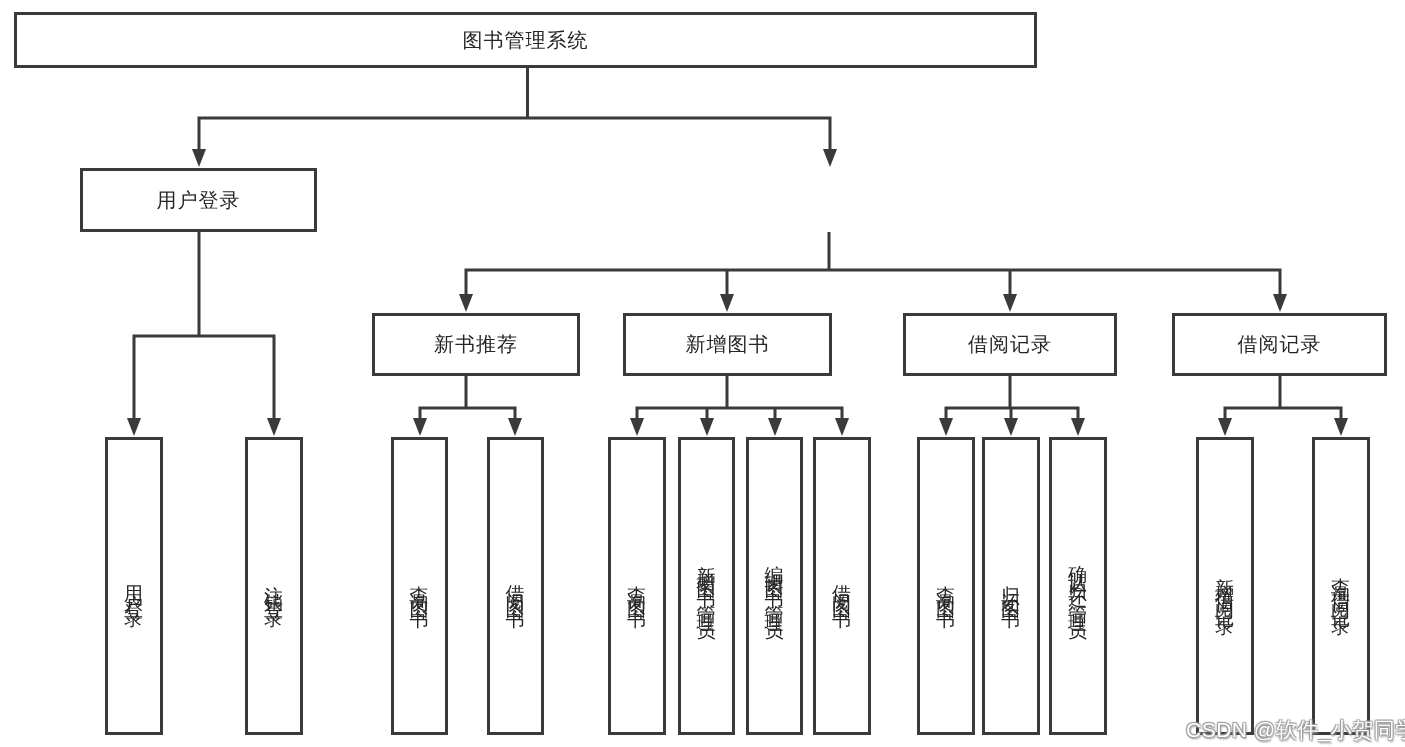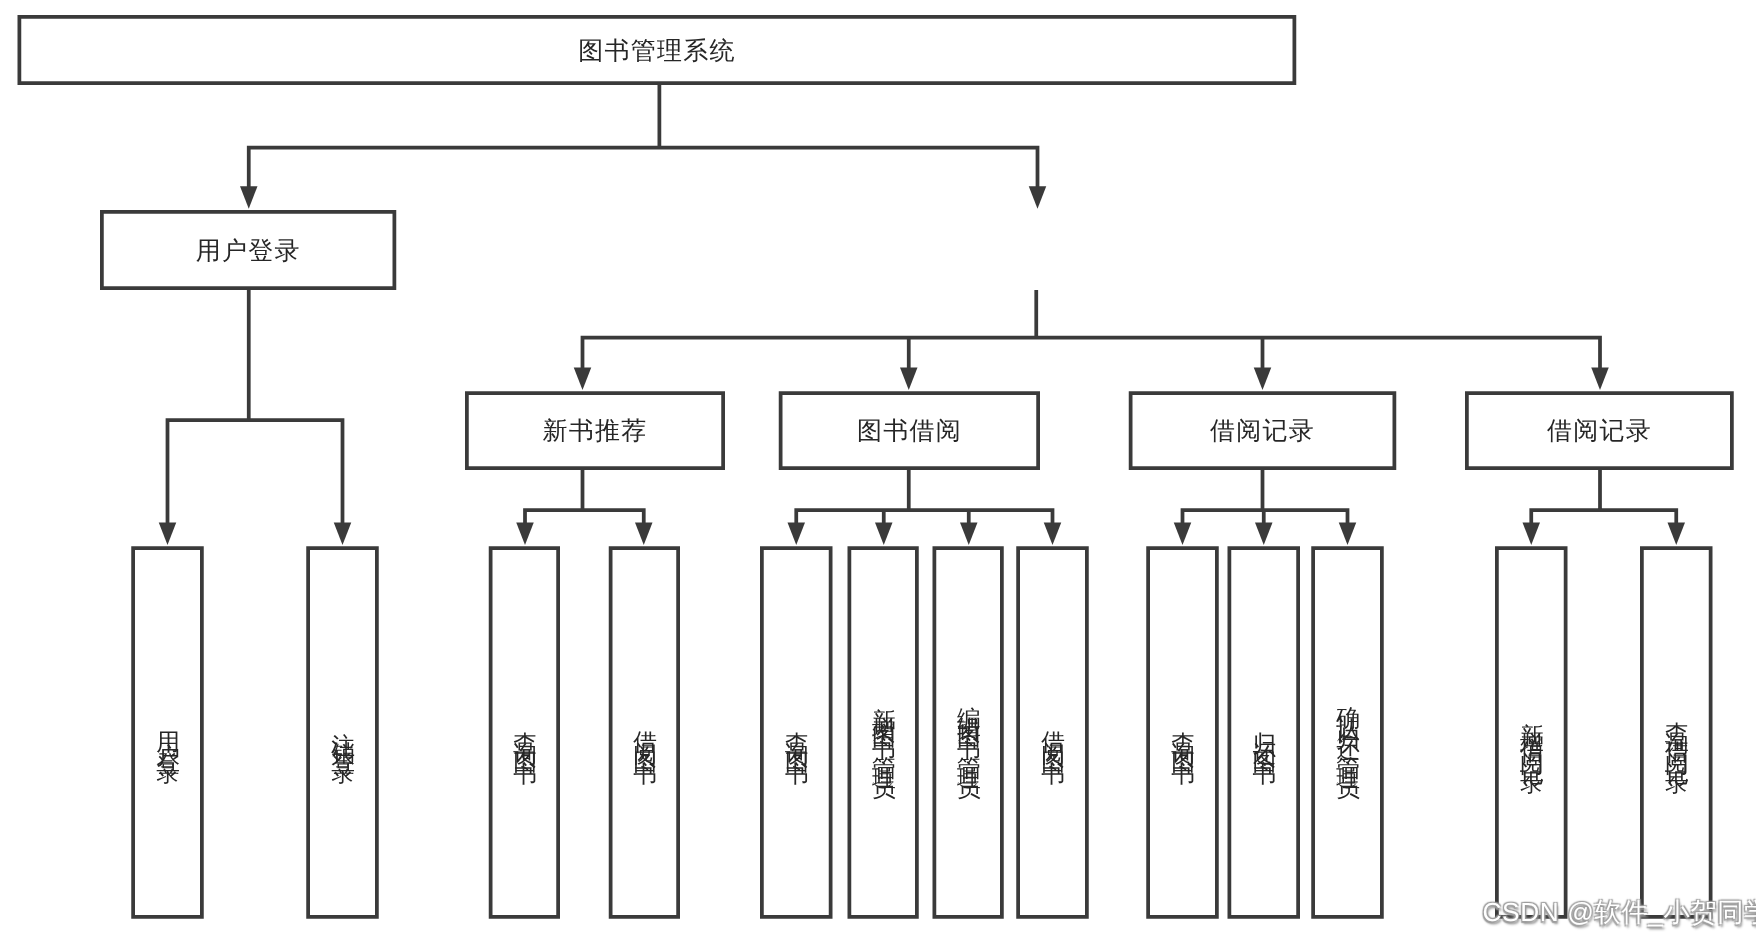--- a/index.html
+++ b/index.html
@@ -101,21 +101,21 @@
   </div>
 
   <div class="node hbox n-userlogin">
     <span>用户登录</span>
   </div>
 
   <div class="node hbox n-newrec">
     <span>新书推荐</span>
   </div>
   <div class="node hbox n-borrow">
-    <span>图书借阅</span>
+    <span>新增图书</span>
   </div>
   <div class="node hbox n-current">
     <span>借阅记录</span>
   </div>
   <div class="node hbox n-records">
     <span>借阅记录</span>
   </div>
 
   <div class="node vbox lv4 a1">
     <span>用户登录</span>

